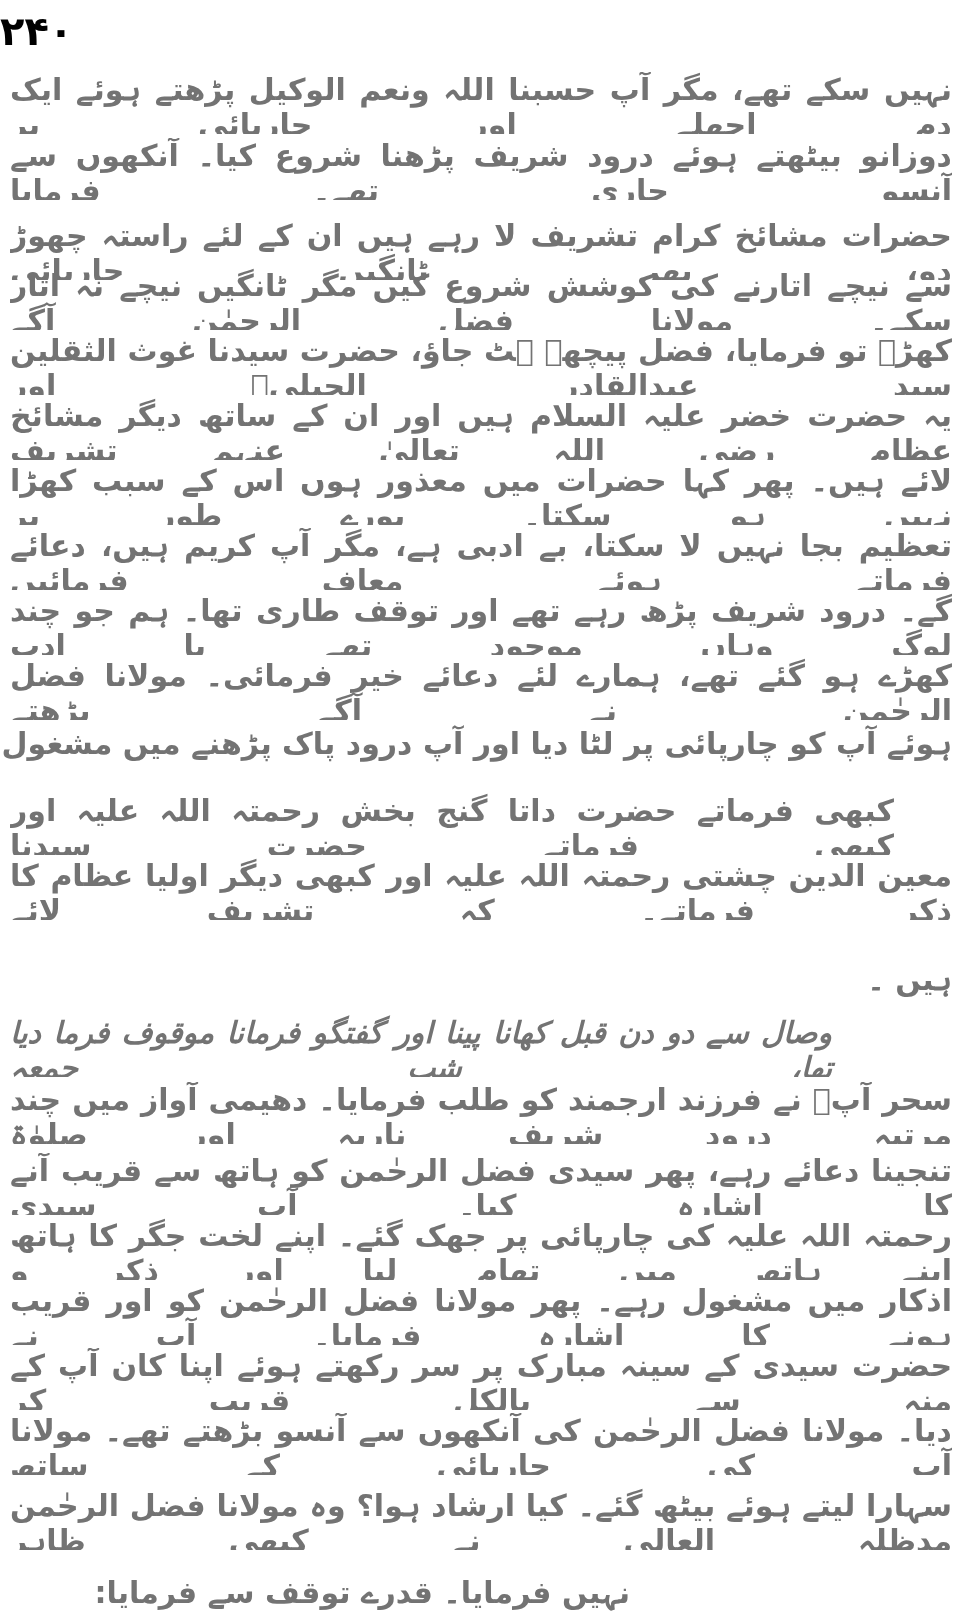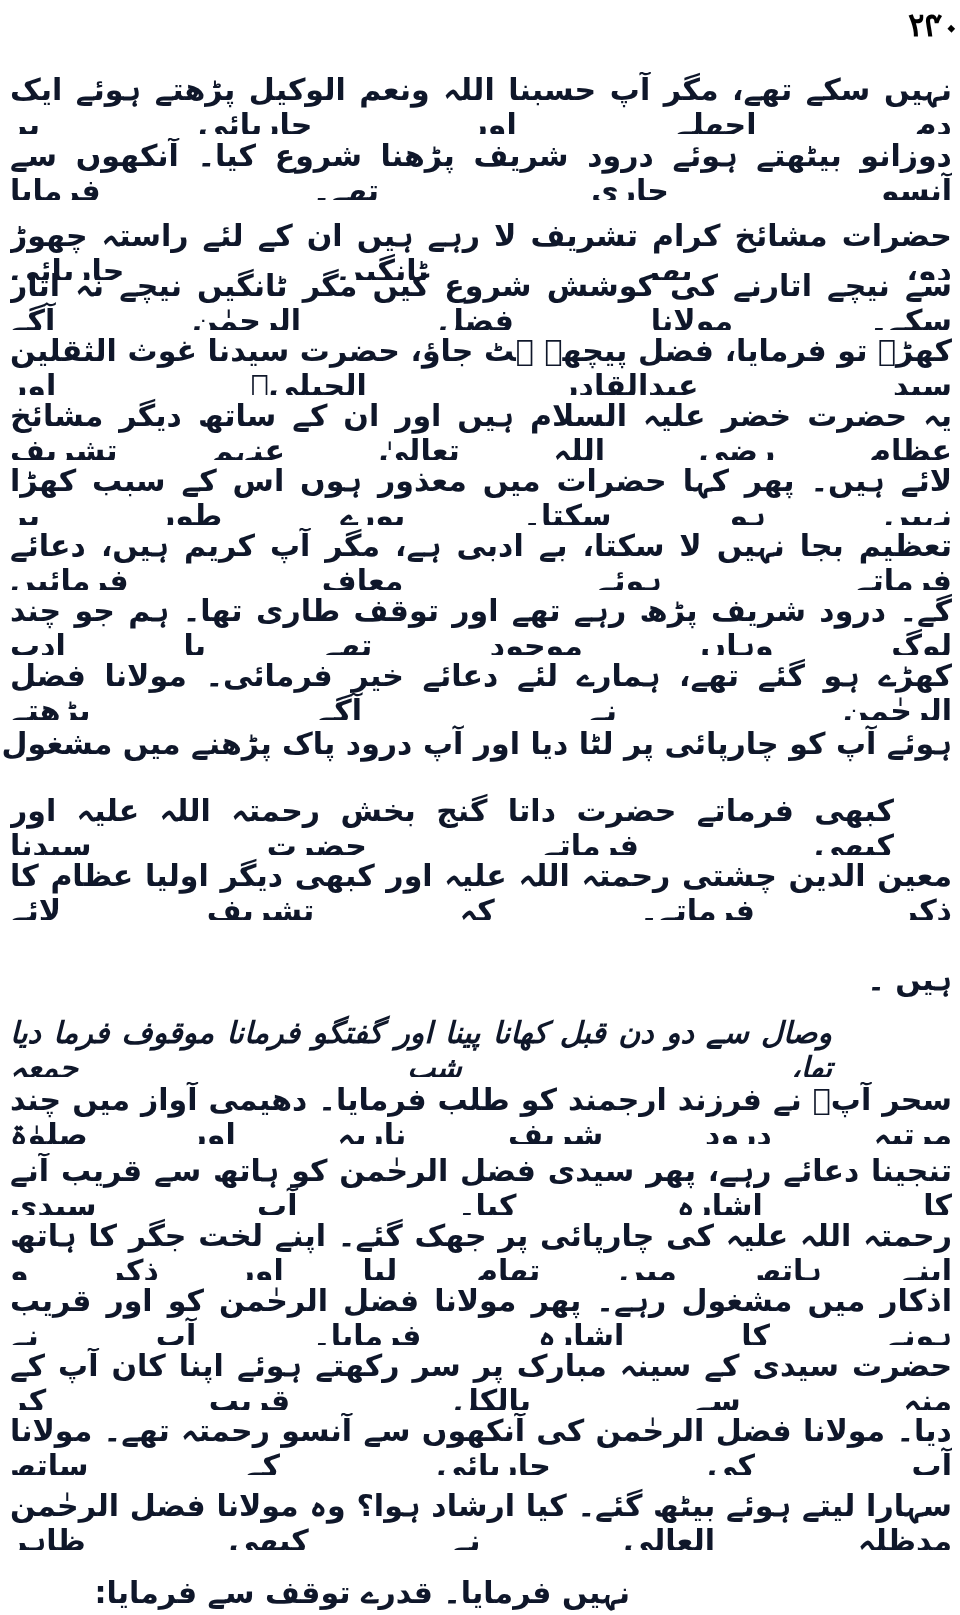--- a/index.html
+++ b/index.html
@@ -13,36 +13,35 @@
     position: relative;
     overflow: hidden;
     font-family: "DejaVu Sans", sans-serif;
     color: #000000;
   }
   .page-number {
     position: absolute;
     top: 8px;
     left: 0;
     right: 0;
-    text-align: right;
-    font-size: 30px;
+    text-align: left;
+    font-size: 40px;
     font-weight: 700;
     direction: rtl;
-    font-family: Liberation Serif, serif;
   }
   .line {
     position: absolute;
     left: 10px;
     right: 8px;
     height: 62px;
     font-size: 30px;
     font-weight: 700;
     direction: rtl;
     white-space: nowrap;
-    color: #0f172a;
+    color: #737373;
   }
   
   .just {
     text-align: justify;
     text-align-last: justify;
     white-space: normal;
     overflow: hidden;
   }
   
   .para-end {
@@ -79,15 +78,15 @@
 <div class="line just indent-sm" style="top:793px">کبھی فرماتے حضرت داتا گنج بخش رحمتہ اللہ علیہ اور کبھی فرماتے حضرت سیدنا</div>
 <div class="line just" style="top:858px">معین الدین چشتی رحمتہ اللہ علیہ اور کبھی دیگر اولیا عظام کا ذکر فرماتے۔ کہ تشریف لائے</div>
 <div class="line para-end" style="top:962px">ہیں ۔</div>
 
 <div class="line just indent-md" style="top:1015px">وصال سے دو دن قبل کھانا پینا اور گفتگو فرمانا موقوف فرما دیا تھا، شب جمعہ</div>
 <div class="line just" style="top:1082px">سحر آپؒ نے فرزند ارجمند کو طلب فرمایا۔ دھیمی آواز میں چند مرتبہ درود شریف ناریہ اور صلوٰۃ</div>
 <div class="line just" style="top:1153px">تنجینا دعائے رہے، پھر سیدی فضل الرحٰمن کو ہاتھ سے قریب آنے کا اشارہ کیا۔ آپ سیدی</div>
 <div class="line just" style="top:1218px">رحمتہ اللہ علیہ کی چارپائی پر جھک گئے۔ اپنے لخت جگر کا ہاتھ اپنے ہاتھ میں تھام لیا اور ذکر و</div>
 <div class="line just" style="top:1283px">اذکار میں مشغول رہے۔ پھر مولانا فضل الرحٰمن کو اور قریب ہونے کا اشارہ فرمایا۔ آپ نے</div>
 <div class="line just" style="top:1348px">حضرت سیدی کے سینہ مبارک پر سر رکھتے ہوئے اپنا کان آپ کے منہ سے بالکل قریب کر</div>
-<div class="line just" style="top:1413px">دیا۔ مولانا فضل الرحٰمن کی آنکھوں سے آنسو رحمتہ تھے۔ مولانا آپ کی چارپائی کے ساتھ</div>
+<div class="line just" style="top:1413px">دیا۔ مولانا فضل الرحٰمن کی آنکھوں سے آنسو بڑھتے تھے۔ مولانا آپ کی چارپائی کے ساتھ</div>
 <div class="line just" style="top:1488px">سہارا لیتے ہوئے بیٹھ گئے۔ کیا ارشاد ہوا؟ وہ مولانا فضل الرحٰمن مدظلہ العالی نے کبھی ظاہر</div>
 <div class="line closing" style="top:1552px">نہیں فرمایا۔ قدرے توقف سے فرمایا:</div>
 
 </body></html>

